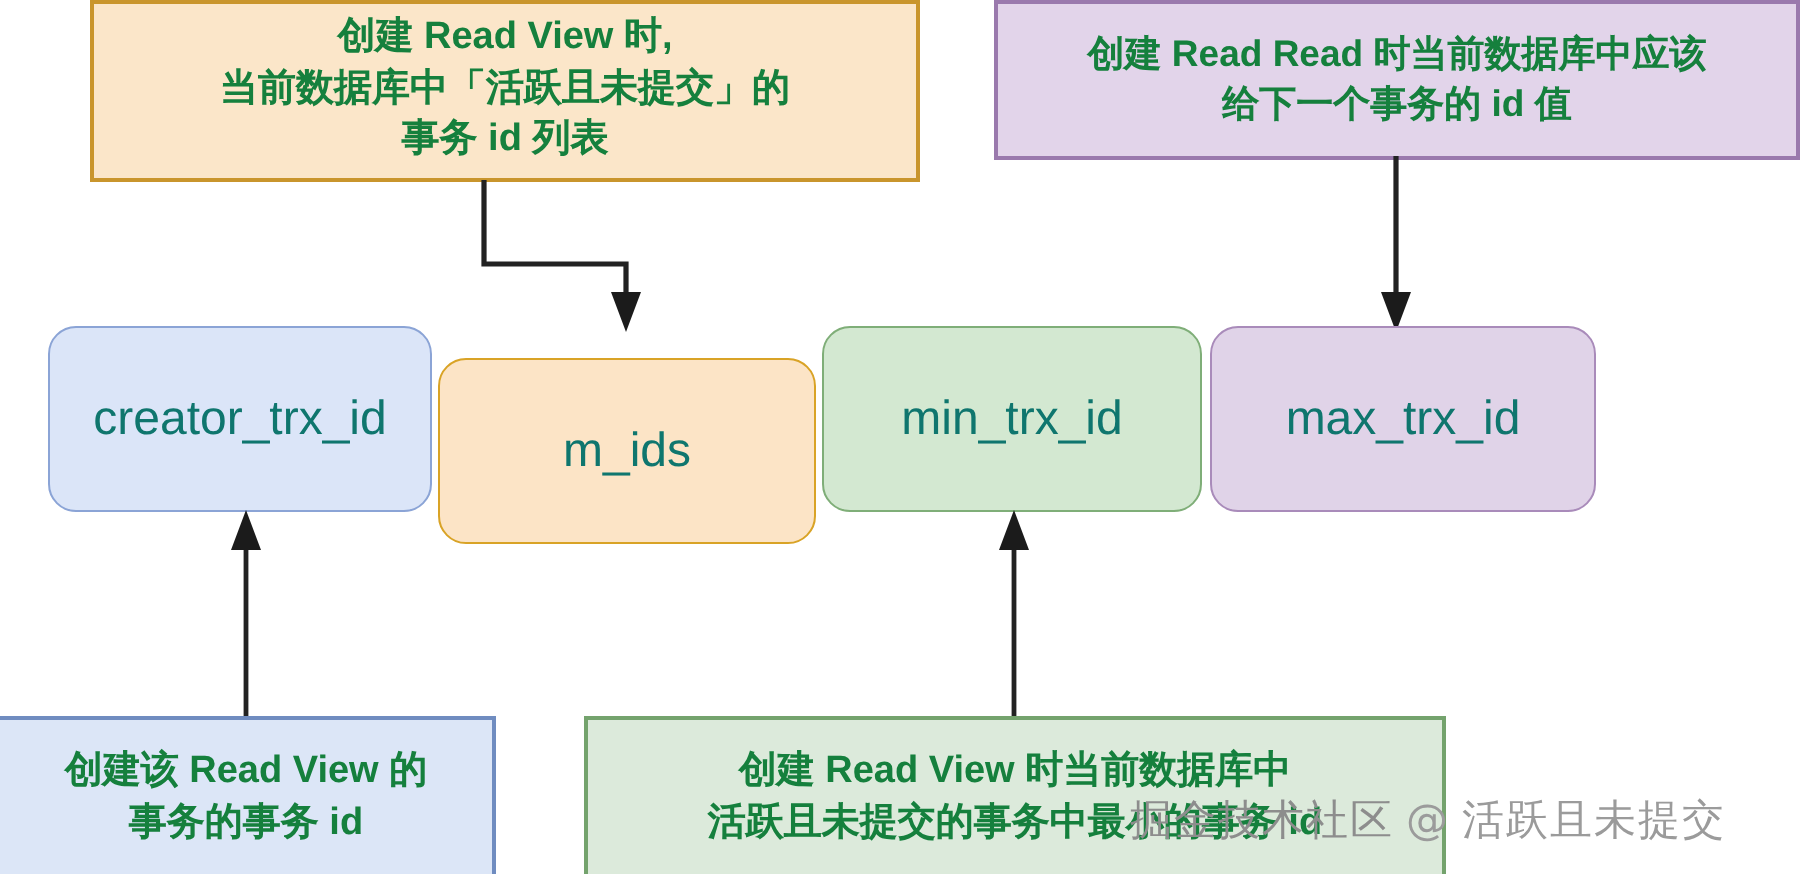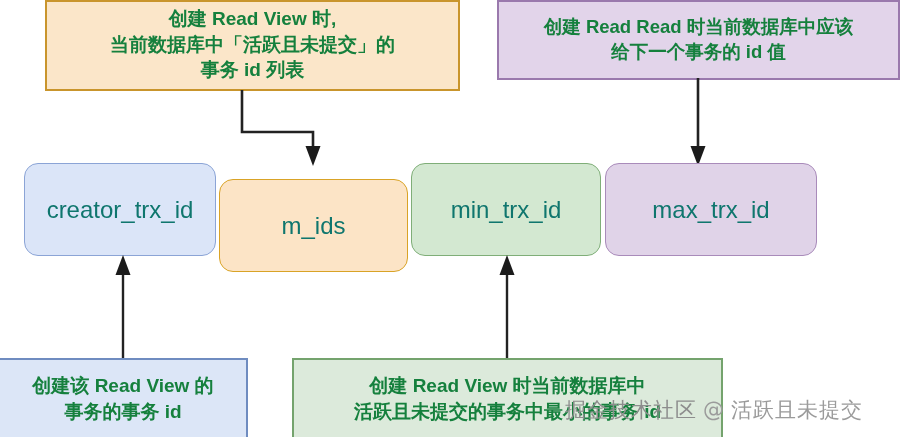--- a/index.html
+++ b/index.html
@@ -89,21 +89,21 @@
     background: #fce4c6;
     border: 1.6px solid #d9a326;
     margin-top: 16px;
   }
   #field-min_trx_id {
     left: 411px; width: 190px;
     background: #d3e8d1;
     border: 1.6px solid #7fae78;
   }
   #field-max_trx_id {
-    left: 605px; width: 212px;
+    left: 605px; width: 193px;
     background: #e0d3e8;
     border: 1.6px solid #a98bba;
   }
 
   
   .conn { position: absolute; }
   .conn svg { display: block; }
 
   
   #watermark {

